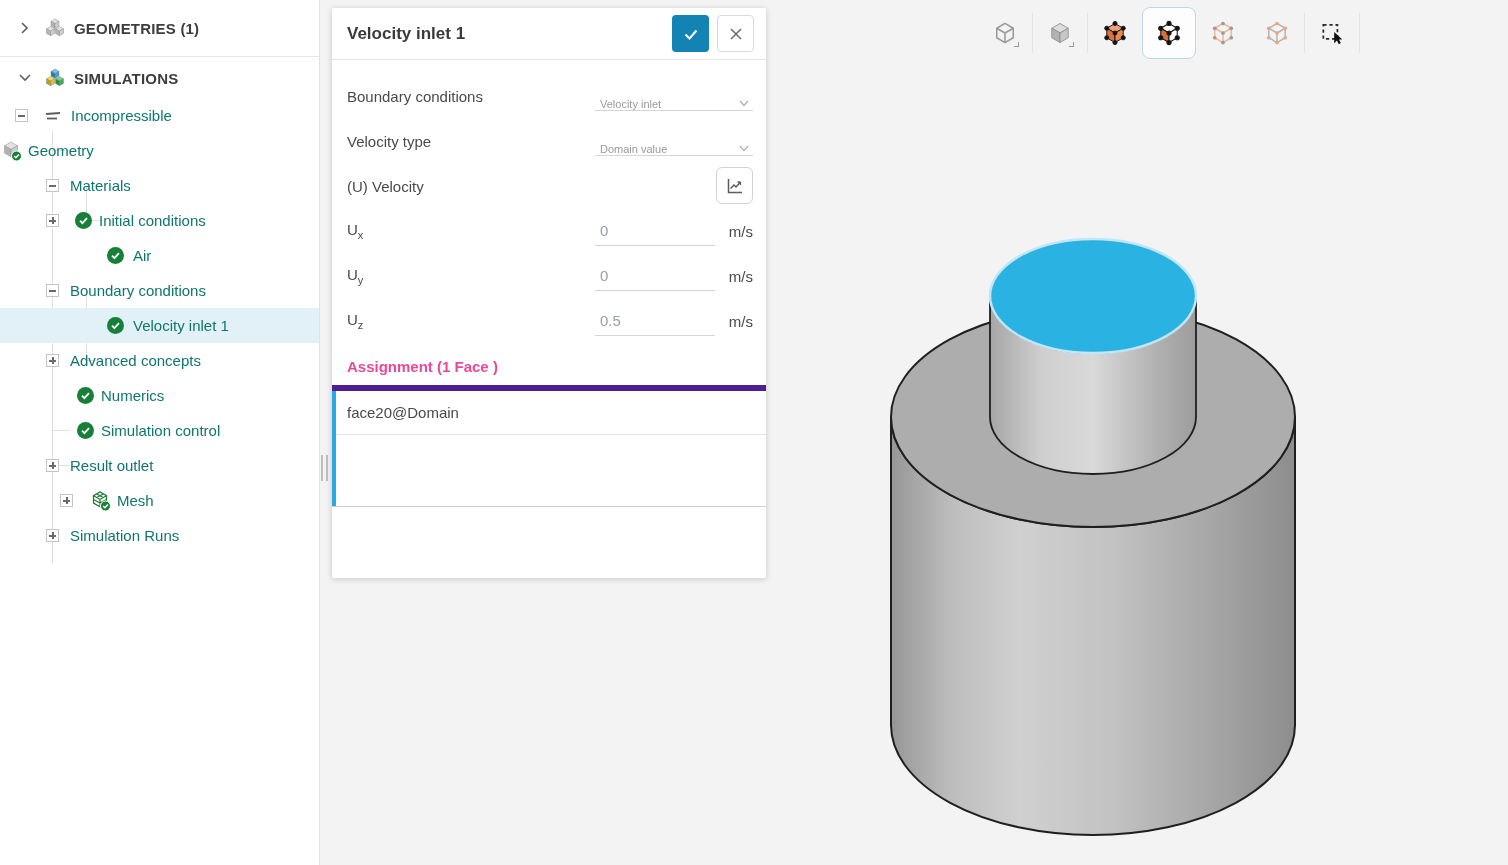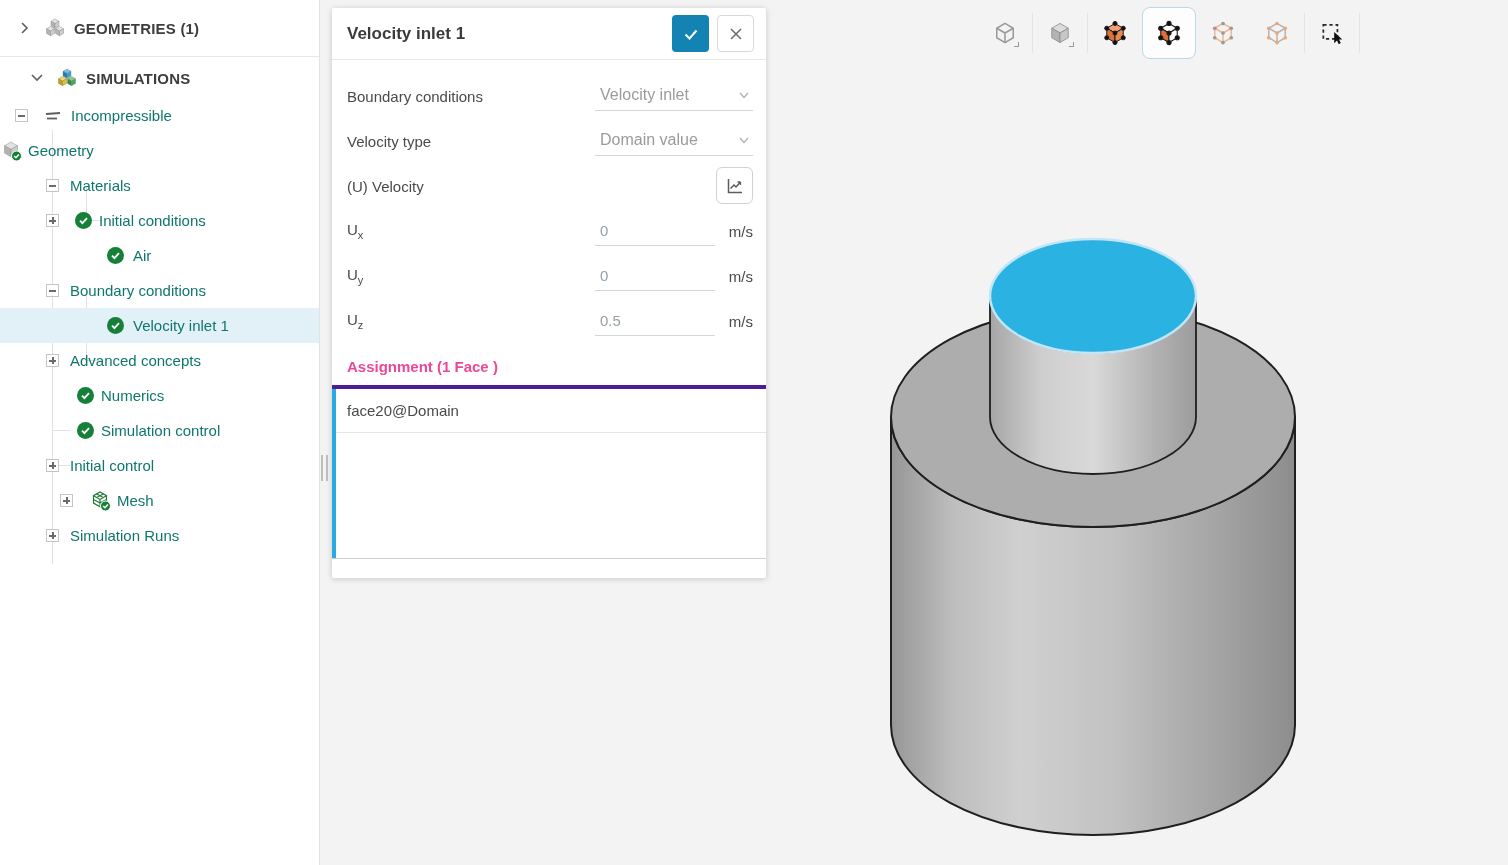--- a/index.html
+++ b/index.html
@@ -16,21 +16,21 @@
     background:transparent; border:1px solid transparent; border-radius:8px; cursor:pointer; }
   .tb-btn.active { background:#fdfdfd; border:1px solid #b9d9e8; }
   .tb-sep { width:1px; height:40px; background:#e3e3e3; }
   .corner-mark { position:absolute; right:12px; bottom:11px; width:5px; height:5px;
     border-right:1.5px solid #9a9a9a; border-bottom:1.5px solid #9a9a9a; }
 
   
   .sidebar { position:absolute; left:0; top:0; width:320px; height:865px; background:#ffffff;
     border-right:1px solid #e2e2e2; z-index:5; }
   .side-row-top { height:57px; display:flex; align-items:center; padding-left:16px; border-bottom:1px solid #e8e8e8; }
-  .side-row-sim { height:40px; display:flex; align-items:center; padding-left:28px; margin-top:1px; }
+  .side-row-sim { height:40px; display:flex; align-items:center; padding-left:16px; margin-top:1px; }
   .top-label { font-size:15px; font-weight:700; color:#3d3d3d; letter-spacing:.2px; margin-left:8px; }
   .tree { position:relative; }
   .trow { position:relative; height:35px; display:flex; align-items:center; font-size:15px; color:#0f766e; cursor:pointer; }
   .trow.selected { background:#e2f1f8; }
   .tlabel { white-space:nowrap; }
   .exp { flex:none; width:13px; height:13px; border:1px solid #c4c4c4; background:#fff; position:relative; }
   .exp::before { content:""; position:absolute; left:2px; right:2px; top:5px; height:1.5px; background:#6b6b6b; }
   .exp.plus::after { content:""; position:absolute; top:2px; bottom:2px; left:5px; width:1.5px; background:#6b6b6b; }
   .chk { flex:none; width:17px; height:17px; border-radius:50%; background:#168039;
     display:flex; align-items:center; justify-content:center; }
@@ -46,30 +46,30 @@
   .panel-title { font-size:17px; font-weight:700; color:#3a3a3a; flex:1; }
   .btn-apply { width:37px; height:37px; border:none; border-radius:4px; background:#1283b2;
     display:flex; align-items:center; justify-content:center; cursor:pointer; }
   .btn-close { width:37px; height:37px; margin-left:8px; border:1px solid #d9d9d9; border-radius:4px; background:#fff;
     display:flex; align-items:center; justify-content:center; cursor:pointer; }
   .panel-body { padding-top:13px; }
   .frow { position:relative; height:45px; }
   .flabel { position:absolute; left:15px; top:50%; transform:translateY(-50%); font-size:15px; color:#4a4a4a; }
   .flabel sub { font-size:11px; }
   .fselect { position:absolute; left:263px; right:13px; top:7px; height:31px; border-bottom:1px solid #d6d6d6;
-    display:flex; align-items:center; justify-content:space-between; padding:0 2px 0 5px;
-    font-size:16px; color:#9b9b9b; cursor:pointer; }
+    display:flex; align-items:flex-end; justify-content:space-between; padding:0 2px 0 5px;
+    font-size:11px; color:#9b9b9b; cursor:pointer; }
   .finput { position:absolute; left:263px; width:120px; top:7px; height:31px; border-bottom:1px solid #d6d6d6;
     display:flex; align-items:center; padding-left:5px; font-size:15px; color:#96a1a8; cursor:text; }
   .funit { position:absolute; right:13px; top:50%; transform:translateY(-50%); font-size:15px; color:#4a4a4a; }
   .btn-chart { position:absolute; right:13px; top:4px; width:37px; height:37px; border:1px solid #d2d2d2;
     border-radius:6px; background:#fff; display:flex; align-items:center; justify-content:center; cursor:pointer; }
   .assign-header { height:42px; display:flex; align-items:flex-end; padding:0 0 10px 15px;
     font-size:15px; font-weight:700; color:#ec4899; }
-  .assign-box { position:relative; height:174px; border-top:4px solid #4c1d95; border-bottom:1px solid #ccd1d5; background:#fff; }
+  .assign-box { position:relative; height:122px; border-top:6px solid #4c1d95; border-bottom:1px solid #ccd1d5; background:#fff; }
   .assign-stripe { position:absolute; left:0; top:0; bottom:0; width:4px; background:#29abe2; }
   .assign-item { height:44px; display:flex; align-items:center; padding-left:15px; border-bottom:1px solid #e4e4e4;
     font-size:15px; color:#4a4a4a; cursor:pointer; }
 </style>
 </head>
 <body>
 
 <div class="viewport">
 
   <svg class="scene" width="1188" height="865" viewBox="320 0 1188 865">
@@ -330,21 +330,21 @@
       <span class="chk">
         <svg width="11" height="11" viewBox="0 0 12 12" fill="none" stroke="#fff" stroke-width="2">
             <polyline points="2.2,6.2 4.8,8.8 9.8,3.4"></polyline>
           </svg>
       </span>
       <span class="tlabel" style="margin-left:7px">Simulation control</span>
     </div>
 
     <div class="trow" style="padding-left:46px">
       <span class="exp plus"></span>
-      <span class="tlabel" style="margin-left:11px">Initial control</span>
+      <span class="tlabel" style="margin-left:11px">Result outlet</span>
     </div>
 
     <div class="trow" style="padding-left:60px">
       <span class="exp plus"></span>
       <svg width="24" height="24" viewBox="0 0 24 24" style="margin-left:16px" fill="none" stroke="#1d7a33" stroke-width="1.2">
         <path d="M11,3 17.5,6.7 17.5,13.9 11,17.8 4.5,14.1 4.5,6.7 Z"></path>
         <path d="M4.5,6.7 11,10.4 17.5,6.7 M11,10.4 11,17.8 M7.7,4.9 14.2,8.6 M14.2,4.9 7.7,8.6 M4.5,10.4 11,14.1 M17.5,10.4 11,14.1"></path>
         <circle cx="16.5" cy="17" r="5" fill="#168039" stroke="#fff" stroke-width="1"></circle>
         <polyline points="14.2,17 15.9,18.7 18.9,15.5" fill="none" stroke="#fff" stroke-width="1.5"></polyline>
       </svg>

